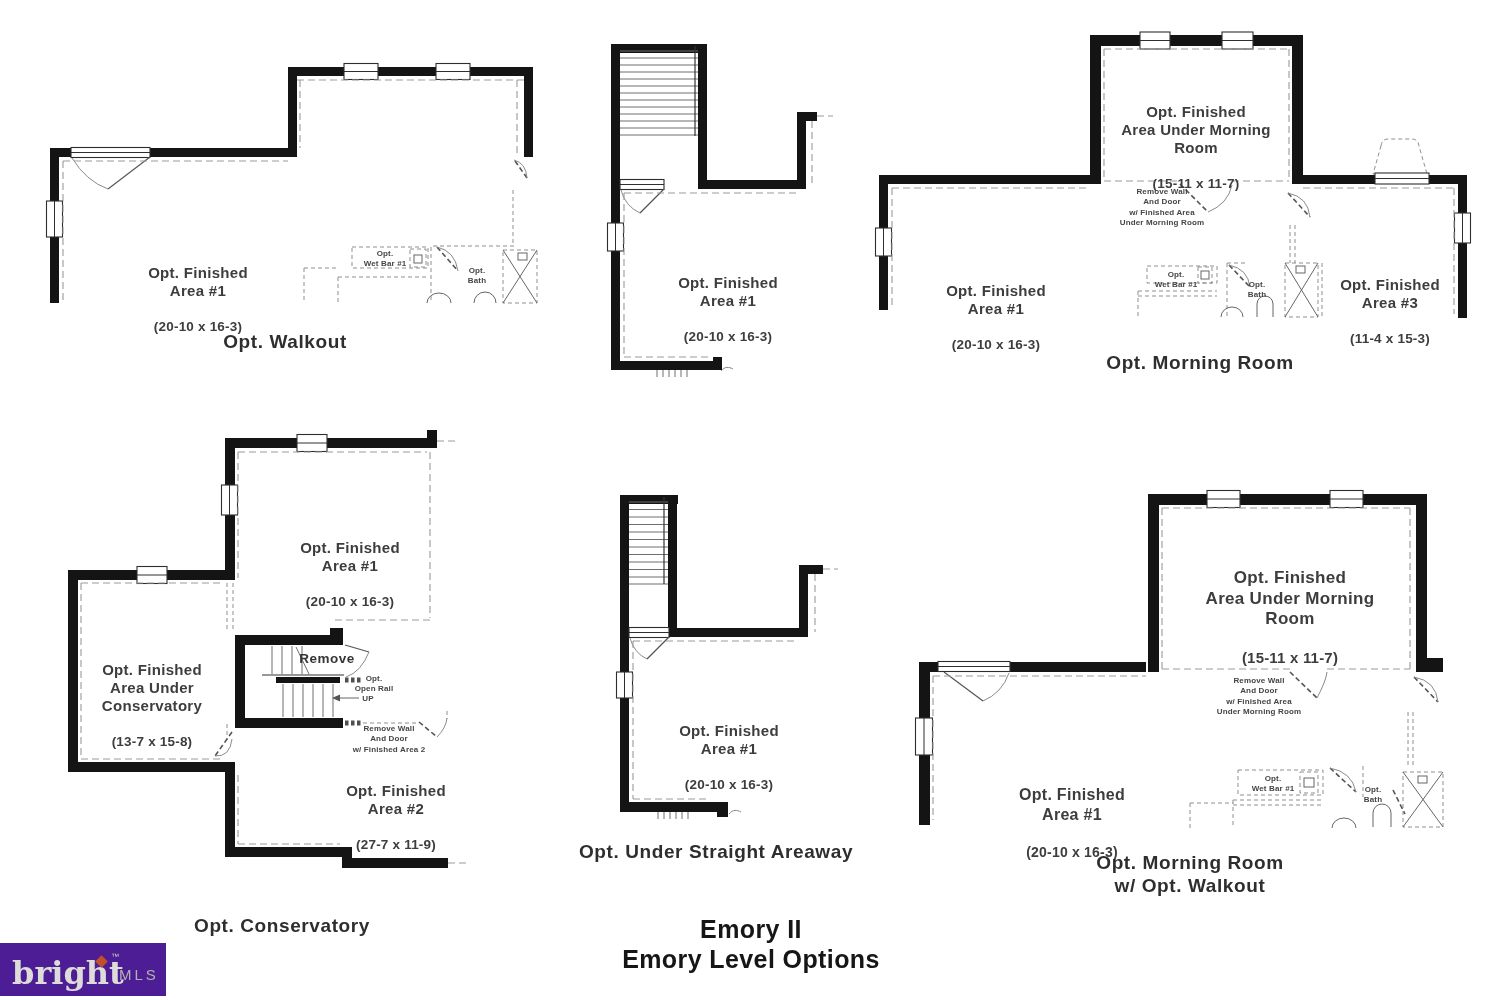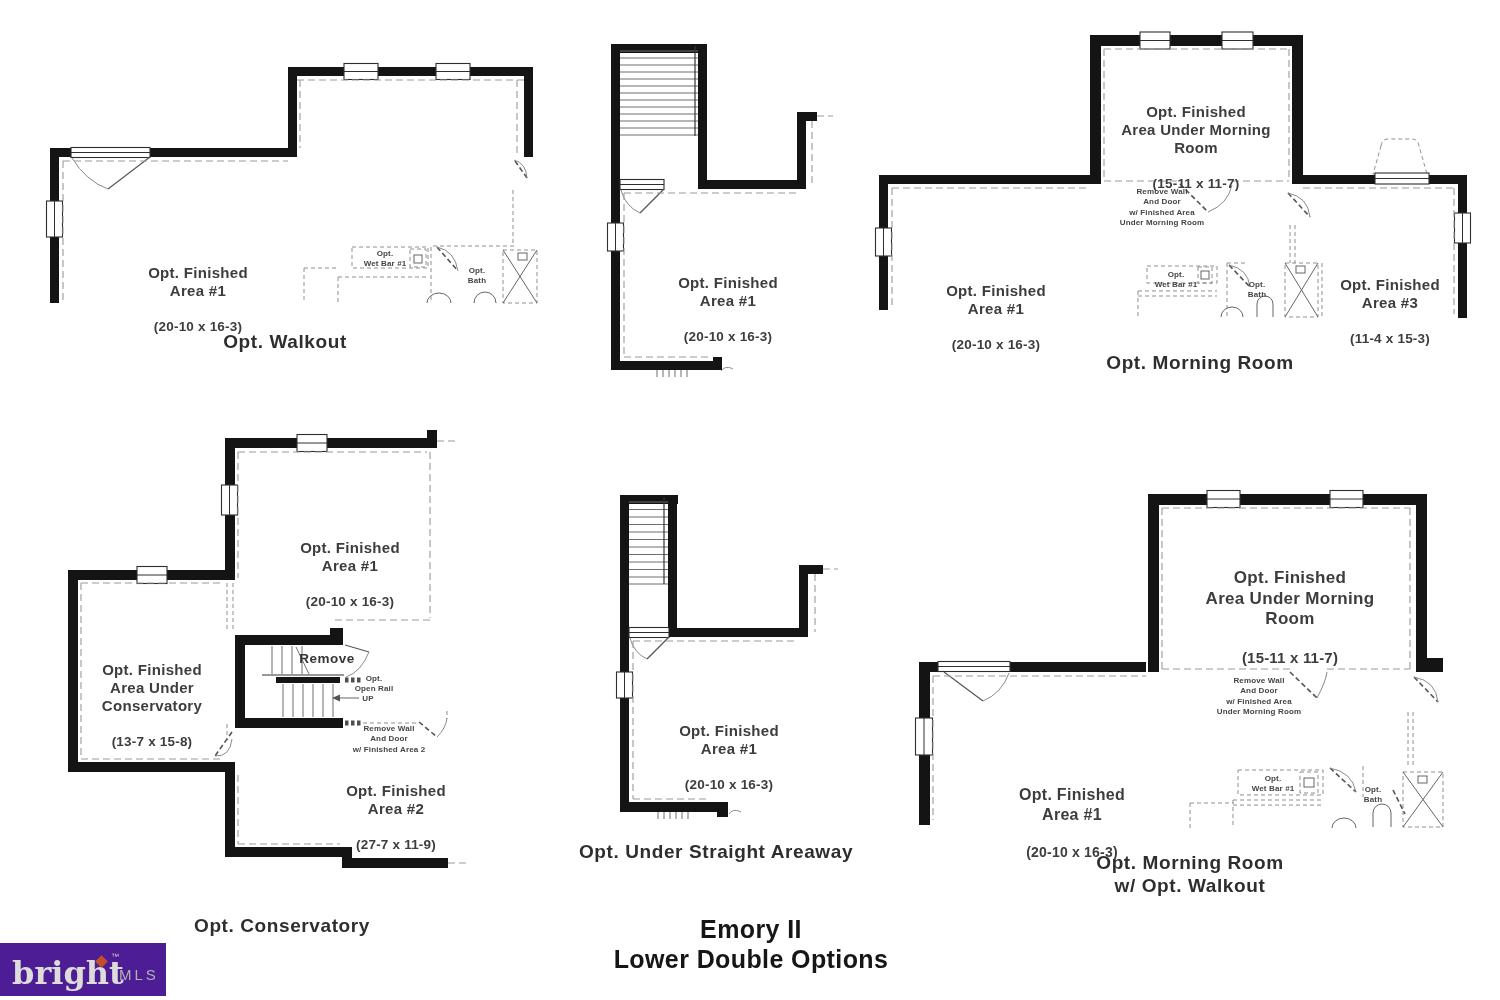--- a/index.html
+++ b/index.html
@@ -467,21 +467,21 @@
   <div class="dims">(20-10 x 16-3)</div>
 </div>
 <div class="lbl tiny" style="left:1273px;top:774px">Opt.
 Wet Bar #1</div>
 <div class="lbl tiny" style="left:1373px;top:785px">Opt.
 Bath</div>
 <div class="lbl caption" style="left:1190px;top:851px">Opt. Morning Room
 w/ Opt. Walkout</div>
 
 <div class="lbl title" style="left:751px;top:915px">Emory II
-Lower Double Options</div>
+Emory Level Options</div>
 
 <div class="logo">
   <span class="logo-brand">bright</span>
   <span class="logo-diamond"></span>
   <span class="logo-tm">™</span>
   <span class="logo-mls">MLS</span>
 </div>
 
 </div>
 

